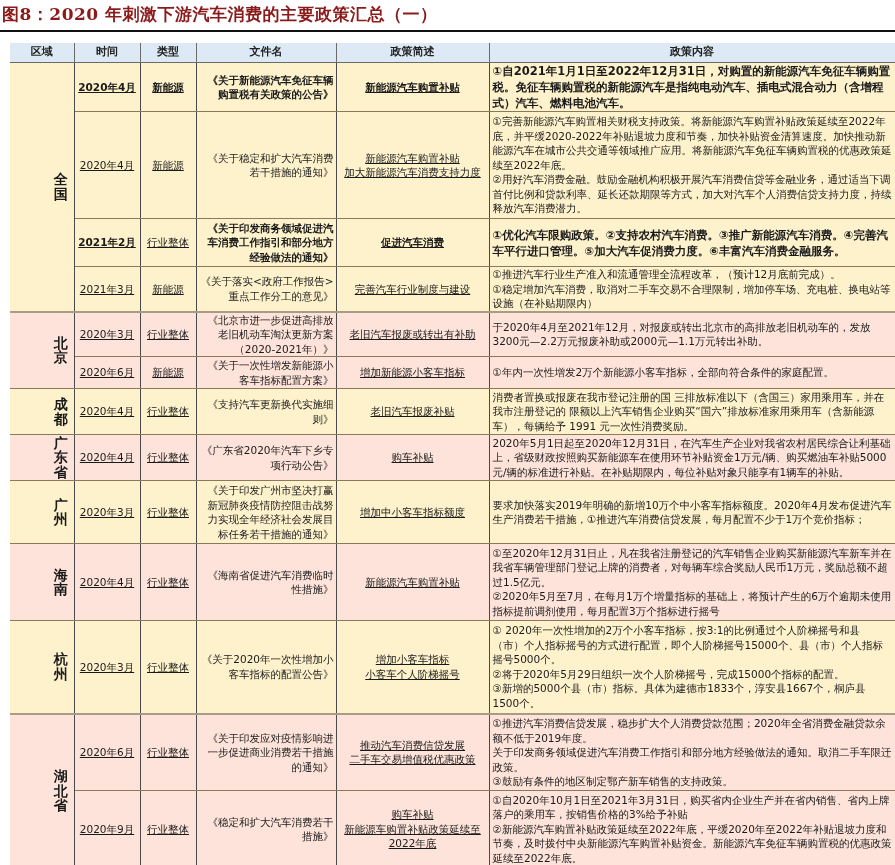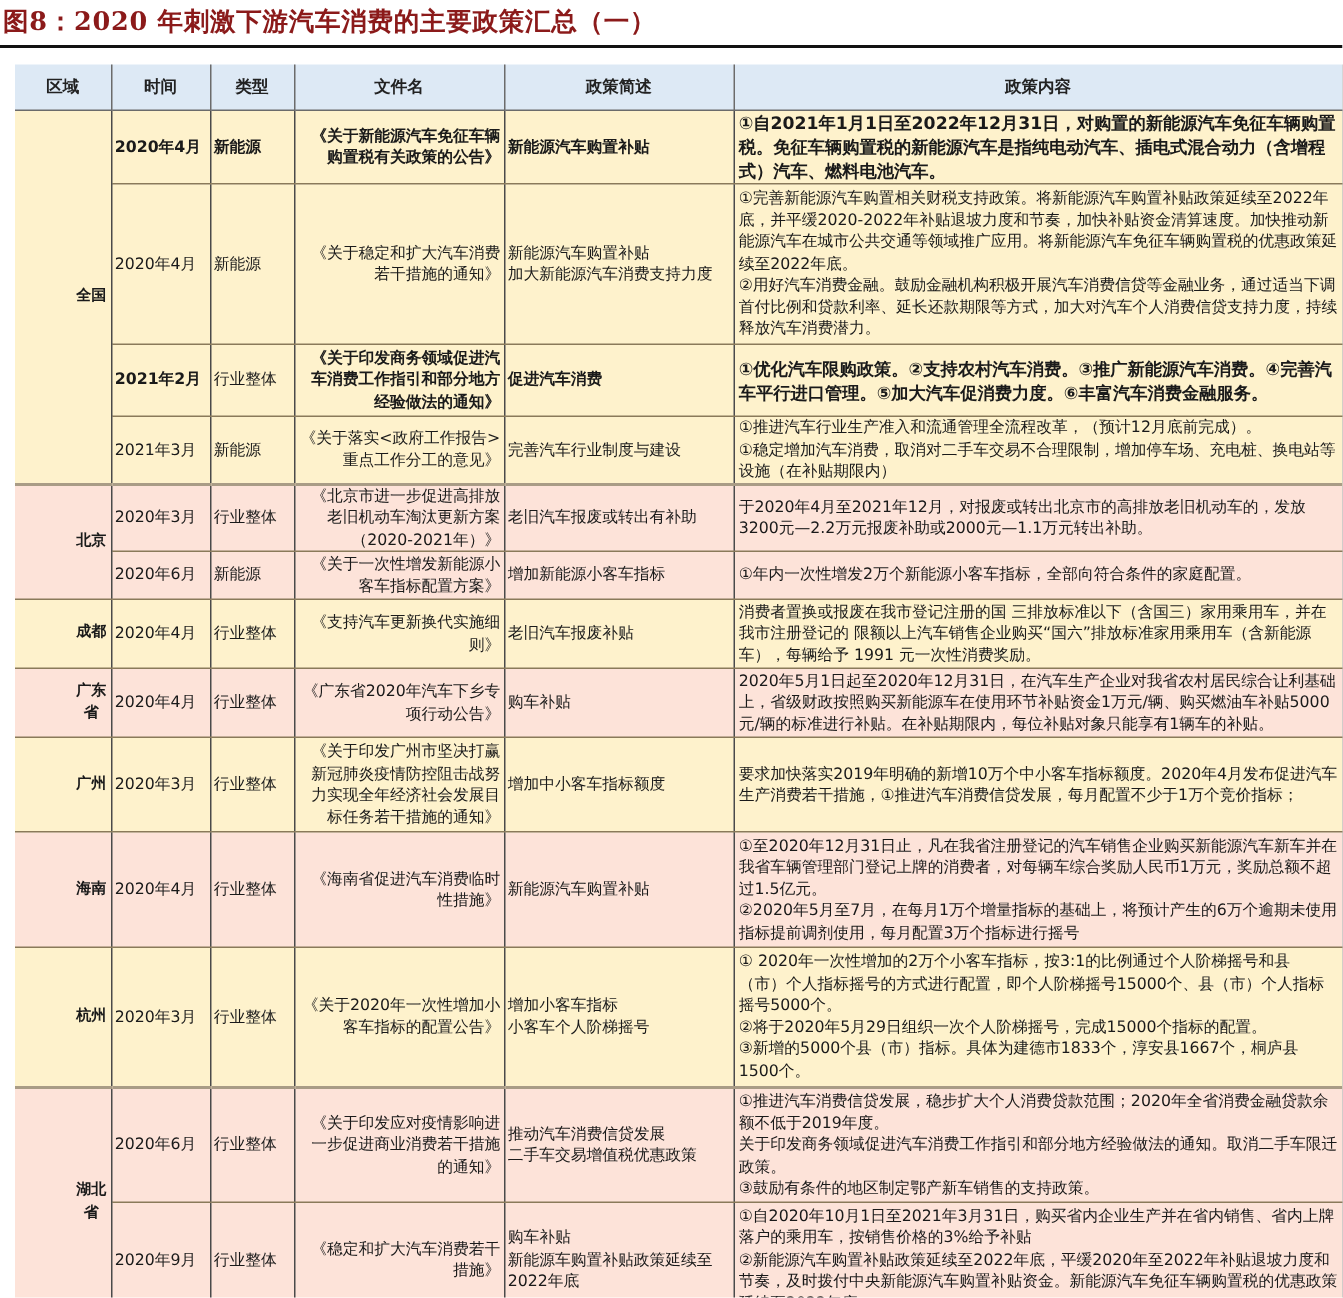--- a/index.html
+++ b/index.html
@@ -1,25 +1,25 @@
 <!DOCTYPE html>
 <html><head>
 <meta charset="utf-8">
 <style>
   html, body { margin: 0; padding: 0; background: #ffffff; }
   body { width: 895px; height: 865px; position: relative; overflow: hidden; font-family: "DejaVu Sans", "Liberation Sans", sans-serif; color: #1a1a1a; }
   .fig-title { position: absolute; left: 2px; top: 3px; font-family: "DejaVu Serif", "Liberation Serif", serif; font-weight: bold; font-size: 17px; color: #8b1a1a; letter-spacing: 0.5px; white-space: nowrap; }
   .title-rule { position: absolute; left: 0; top: 30px; width: 895px; height: 2px; background: #111; }
   table { position: absolute; left: 10px; top: 43px; border-collapse: collapse; table-layout: fixed; width: 885px; font-size: 10.5px; line-height: 14.5px; }
-  th { background: #dde9f5; font-weight: bold; font-size: 11px; height: 30px; border-right: 1px solid #6b6b6b; border-bottom: 1px solid #6b6b6b; padding: 0; color: #222; }
+  th { background: #dde9f5; font-weight: bold; font-size: 11px; height: 19px; border-right: 1px solid #6b6b6b; border-bottom: 1px solid #6b6b6b; padding: 0; color: #222; }
   td { border-right: 1px solid #4a4a4a; border-bottom: 1px solid #8a7a5a; padding: 0 2px; vertical-align: middle; }
-  td.c { text-align: left; }
+  td.c { text-align: center; text-decoration: underline; }
   td.l { text-align: right; }
   td.content { text-align: left; padding: 0 3px; }
-  td.region { font-weight: bold; font-size: 10px; text-align: center; padding-left: 40px; }
+  td.region { font-weight: bold; font-size: 14px; text-align: center; padding-left: 40px; }
   .yellow td { background: #fef2cc; }
   .pink td { background: #fde3d9; }
   .b { font-weight: bold; }
   .bigb { font-weight: bold; font-size: 11.5px; line-height: 16px; margin-top: 36px; }
   .line { display: block; }
   .grp-sep td { border-top: 2px solid #a99c86; }
 </style>
 </head>
 <body>
 

